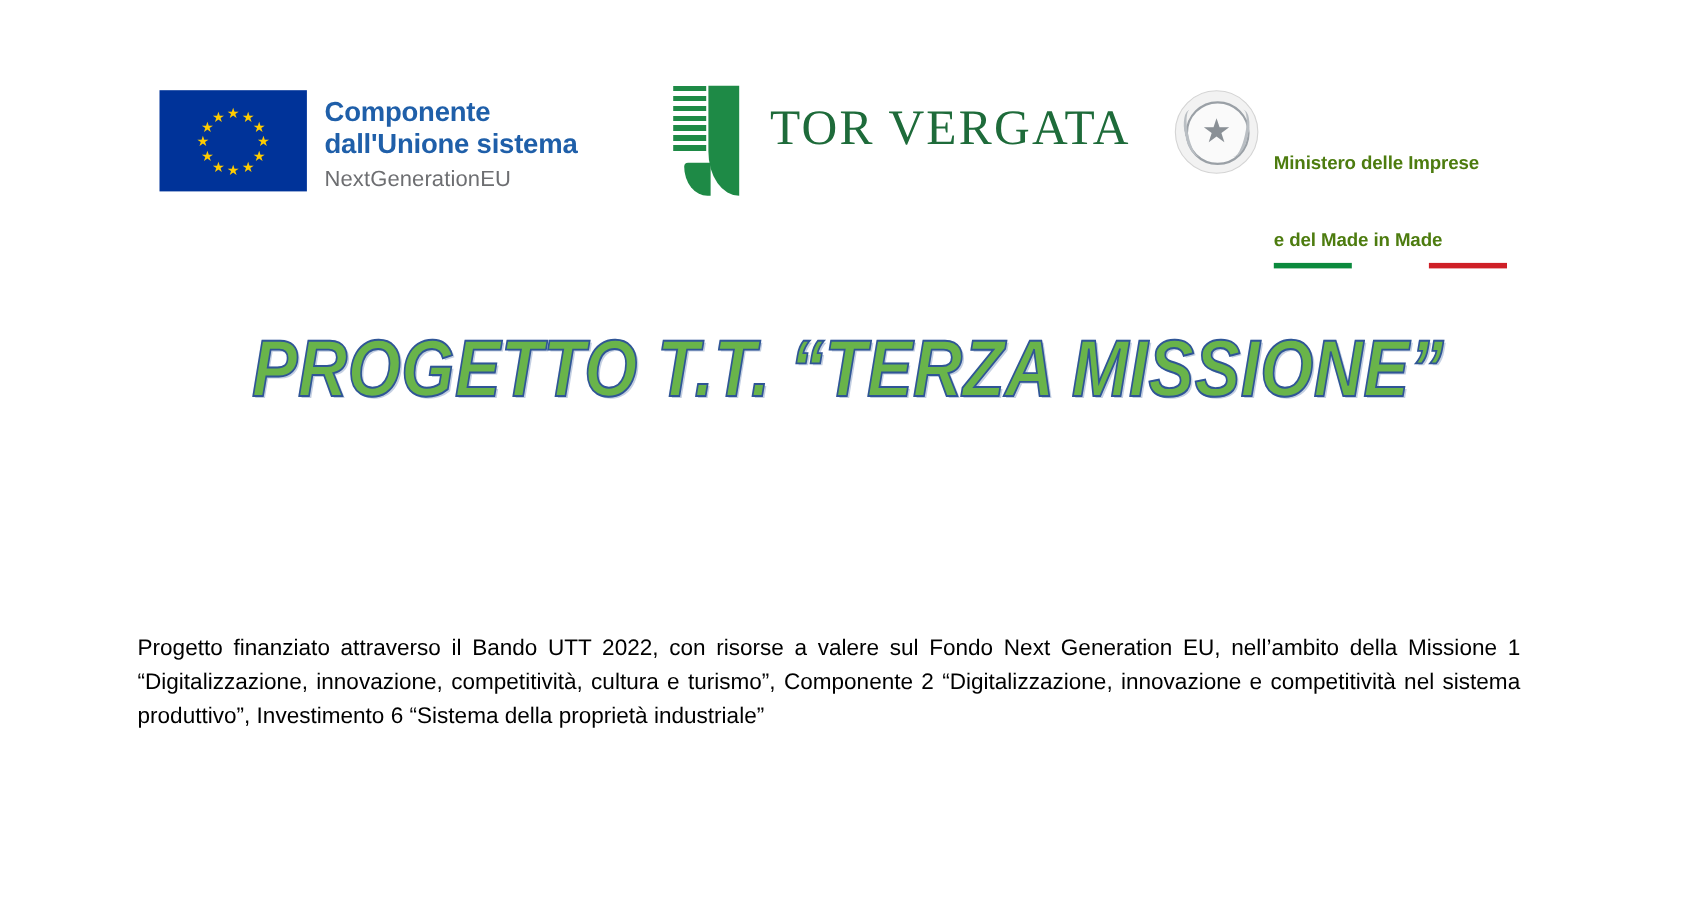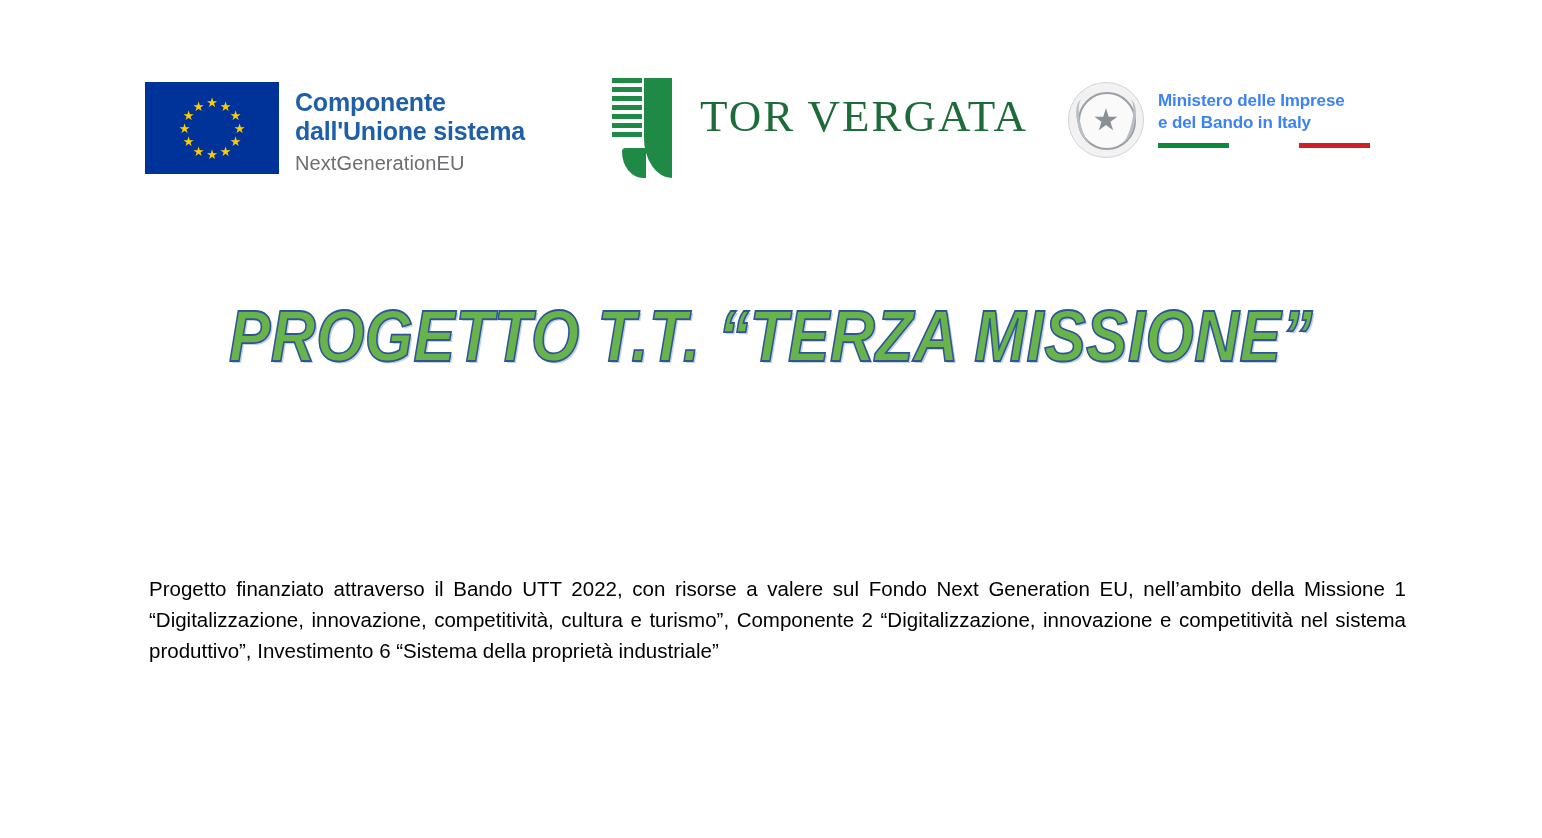--- a/index.html
+++ b/index.html
@@ -186,25 +186,26 @@
     border-radius: 50%;
   }
   .min-emblem .wreath-l { left: 8px; transform: rotate(-12deg); }
   .min-emblem .wreath-r { right: 8px; transform: rotate(12deg) scaleX(-1); }
 
   .min-text {
     margin-left: 14px;
     margin-top: 8px;
   }
   .min-l1, .min-l2 {
-    color: #3b82f6;
+    color: #4d7c0f;
     font-weight: bold;
     font-size: 17px;
     line-height: 22px;
     letter-spacing: -0.1px;
+    margin-top: 48px;
   }
   .min-flag {
     margin-top: 9px;
     display: flex;
     align-items: center;
     width: 212px;
   }
   .min-flag .green { height: 5px; background: #0b8a3d; flex: 1; }
   .min-flag .white { height: 5px; background: #ffffff; flex: 1; }
   .min-flag .red   { height: 5px; background: #cf2027; flex: 1; }
@@ -228,21 +229,21 @@
       0 0 1px #2f5596,
       2px 2px 0 rgba(47,85,150,0.28);
     transform: scaleY(1.18);
     transform-origin: top center;
     white-space: nowrap;
   }
 
   
   .doc-paragraph {
     position: absolute;
-    left: 149px;
+    left: 125px;
     top: 573px;
     width: 1257px;
     font-family: "Liberation Sans", sans-serif;
     font-size: 20.5px;
     line-height: 31px;
     text-align: justify;
     color: #000000;
   }
 </style>
 </head>
@@ -284,21 +285,21 @@
 
   <div class="logo-min">
     <div class="min-emblem">
       <div class="ring"></div>
       <div class="wreath-l"></div>
       <div class="wreath-r"></div>
       <div class="star">★</div>
     </div>
     <div class="min-text">
       <div class="min-l1">Ministero delle Imprese</div>
-      <div class="min-l2">e del Bando in Italy</div>
+      <div class="min-l2">e del Made in Made</div>
       <div class="min-flag">
         <div class="green"></div>
         <div class="white"></div>
         <div class="red"></div>
       </div>
     </div>
   </div>
 
 </div>
 

